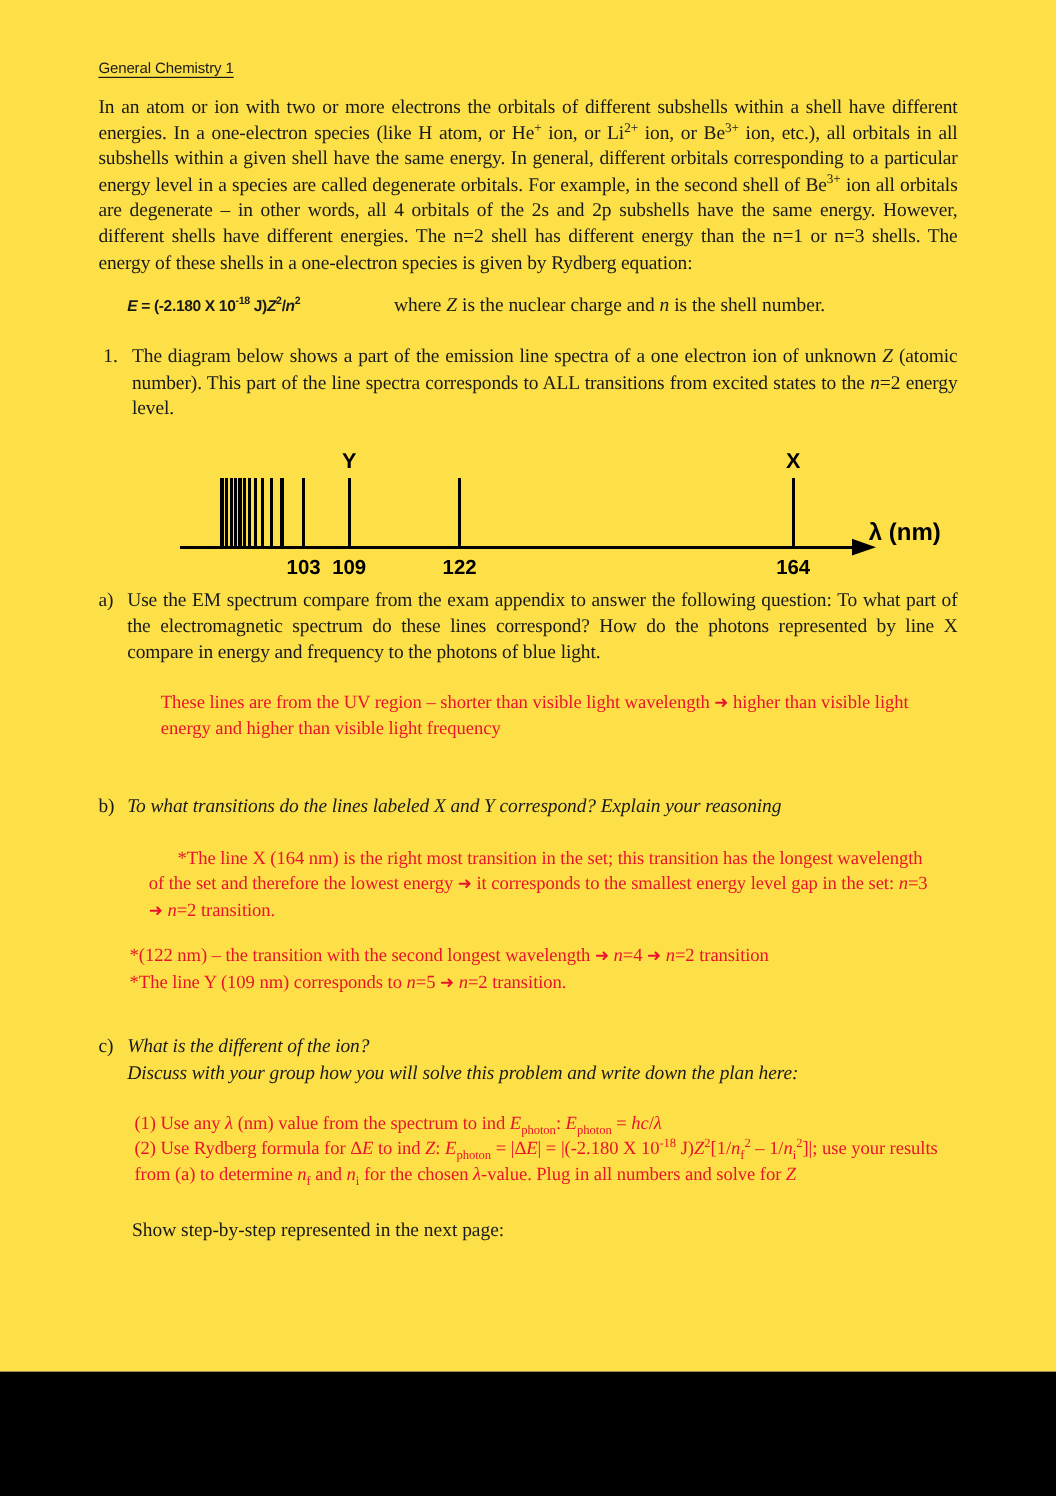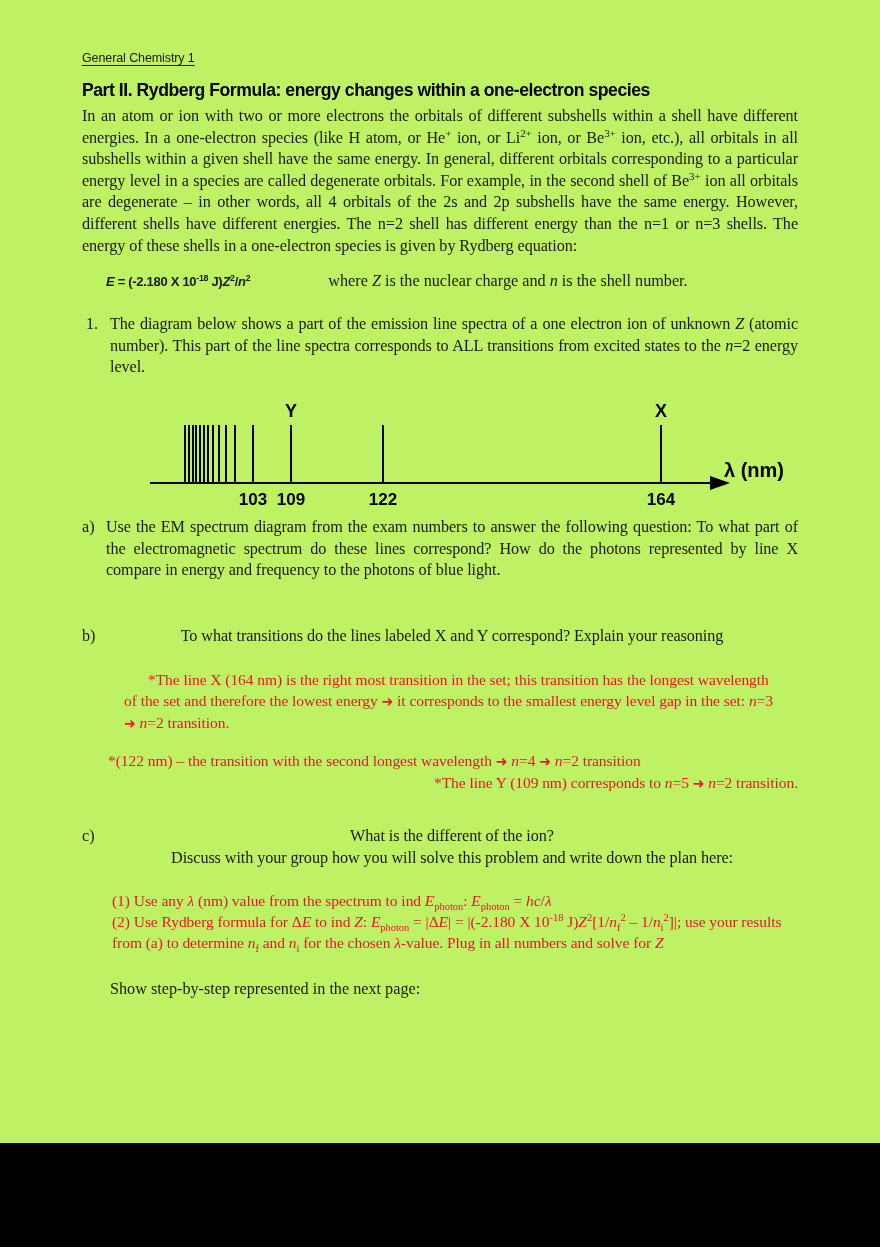--- a/index.html
+++ b/index.html
@@ -15,21 +15,21 @@
     overflow: hidden;
     font-family: "Liberation Serif", "DejaVu Serif", serif;
     color: #1a1a1a;
     -webkit-font-smoothing: antialiased;
   }
   .page {
     position: absolute;
     left: 0; top: 0;
     width: 880px;
     height: 1143px;
-    background: #bef264;
+    background: #fde047;
     box-sizing: border-box;
     padding: 0;
   }
   .content {
     position: absolute;
     left: 82px;
     top: 48px;
     width: 716px;
   }
 
@@ -119,21 +119,21 @@
   }
   .q-let .marker {
     width: 24px;
     flex: 0 0 24px;
   }
   .q-let .qtext {
     flex: 1 1 auto;
     text-align: justify;
     letter-spacing: -0.08px;
   }
-  .q-let.nojust .qtext { text-align: center; }
+  .q-let.nojust .qtext { text-align: left; font-style: italic; }
 
   
   .answer {
     color: #e8142c;
     font-size: 15.5px;
     line-height: 21px;
     letter-spacing: -0.05px;
   }
   .answer b { font-weight: bold; }
   .indent-a { margin-left: 52px; }
@@ -172,21 +172,20 @@
 </head>
 <body>
 
 <div class="page">
   <div class="content">
 
     
     <div class="doc-header">General Chemistry 1</div>
 
     
-    <h1 class="section-title">Part II. Rydberg Formula: energy changes within a one-electron species</h1>
 
     
     <p class="body-par just">In an atom or ion with two or more electrons the orbitals of different subshells within a shell have different energies.  In a one-electron species (like H atom, or He<sup>+</sup> ion, or Li<sup>2+</sup> ion, or Be<sup>3+</sup> ion, etc.), all orbitals in all subshells within a given shell have the same energy. In general, different orbitals corresponding to a particular energy level in a species are called degenerate orbitals. For example, in the second shell of Be<sup>3+</sup> ion all orbitals are degenerate – in other words, all 4 orbitals of the 2s and 2p subshells have the same energy.  However, different shells have different energies.   The n=2 shell has different energy than the n=1 or n=3 shells.  The energy of these shells in a one-electron species is given by Rydberg equation:</p>
 
     
     <div class="equation-row">
       <span class="eq-formula"><span class="it">E</span> = (-2.180 X 10<sup>-18</sup> J)<span class="it">Z</span><sup>2</sup>/<span class="it">n</span><sup>2</sup></span>
       <span class="eq-where">where <span class="it">Z</span> is the nuclear charge and <span class="it">n</span> is the shell number.</span>
     </div>
 
@@ -235,32 +234,33 @@
             <text x="579" y="22" text-anchor="middle" font-family="Liberation Sans, DejaVu Sans, sans-serif" font-size="18" font-weight="bold" fill="#000">X</text>
           </g>
 
         <text id="axis-label" x="642" y="82" font-family="Liberation Sans, DejaVu Sans, sans-serif" font-size="20" font-weight="bold" fill="#000">λ (nm)</text>
       </svg>
     </div>
 
     
     <div class="q-let" style="margin-top:4px;">
       <span class="marker">a)</span>
-      <span class="qtext">Use the EM spectrum diagram from the exam numbers to answer the following question:  To what part of the electromagnetic spectrum do these lines correspond? How do the photons represented by line X compare in energy and frequency to the photons of blue light.</span>
-    </div>
+      <span class="qtext">Use the EM spectrum compare from the exam appendix to answer the following question:  To what part of the electromagnetic spectrum do these lines correspond? How do the photons represented by line X compare in energy and frequency to the photons of blue light.</span>
+    </div>
+    <p class="answer indent-a" style="margin:20px 0 0 0; padding-left:52px;">These lines are from the UV region – shorter than visible light wavelength <span class="arrow-g">➜</span> higher than visible light energy and higher than visible light frequency</p>
 
     
     <div class="q-let nojust" style="margin-top:44px;">
       <span class="marker">b)</span>
       <span class="qtext">To what transitions do the lines labeled X and Y correspond? Explain your reasoning</span>
     </div>
     <div style="margin-top:22px; padding-left:26px;">
       <p class="answer hang" style="margin:16px;">*The line X (164 nm) is the right most transition in the set; this transition has the longest wavelength of the set and therefore the lowest energy <span class="arrow-g">➜</span> it corresponds to the smallest energy level gap in the set: <span class="it">n</span>=3 <span class="arrow-g">➜</span> <span class="it">n</span>=2 transition.</p>
       <p class="answer" style="margin:0;">*(122 nm) – the transition with the second longest wavelength <span class="arrow-g">➜</span> <span class="it">n</span>=4 <span class="arrow-g">➜</span> <span class="it">n</span>=2 transition</p>
-      <p class="answer" style="margin:0;text-align:right;">*The line Y (109 nm) corresponds to <span class="it">n</span>=5 <span class="arrow-g">➜</span> <span class="it">n</span>=2 transition.</p>
+      <p class="answer" style="margin:0;">*The line Y (109 nm) corresponds to <span class="it">n</span>=5 <span class="arrow-g">➜</span> <span class="it">n</span>=2 transition.</p>
     </div>
 
     
     <div class="q-let nojust" style="margin-top:32px;">
       <span class="marker">c)</span>
       <span class="qtext">
         <span style="display:block;">What is the different of the ion?</span>
         <span style="display:block;">Discuss with your group how you will solve this problem and write down the plan here:</span>
       </span>
     </div>

